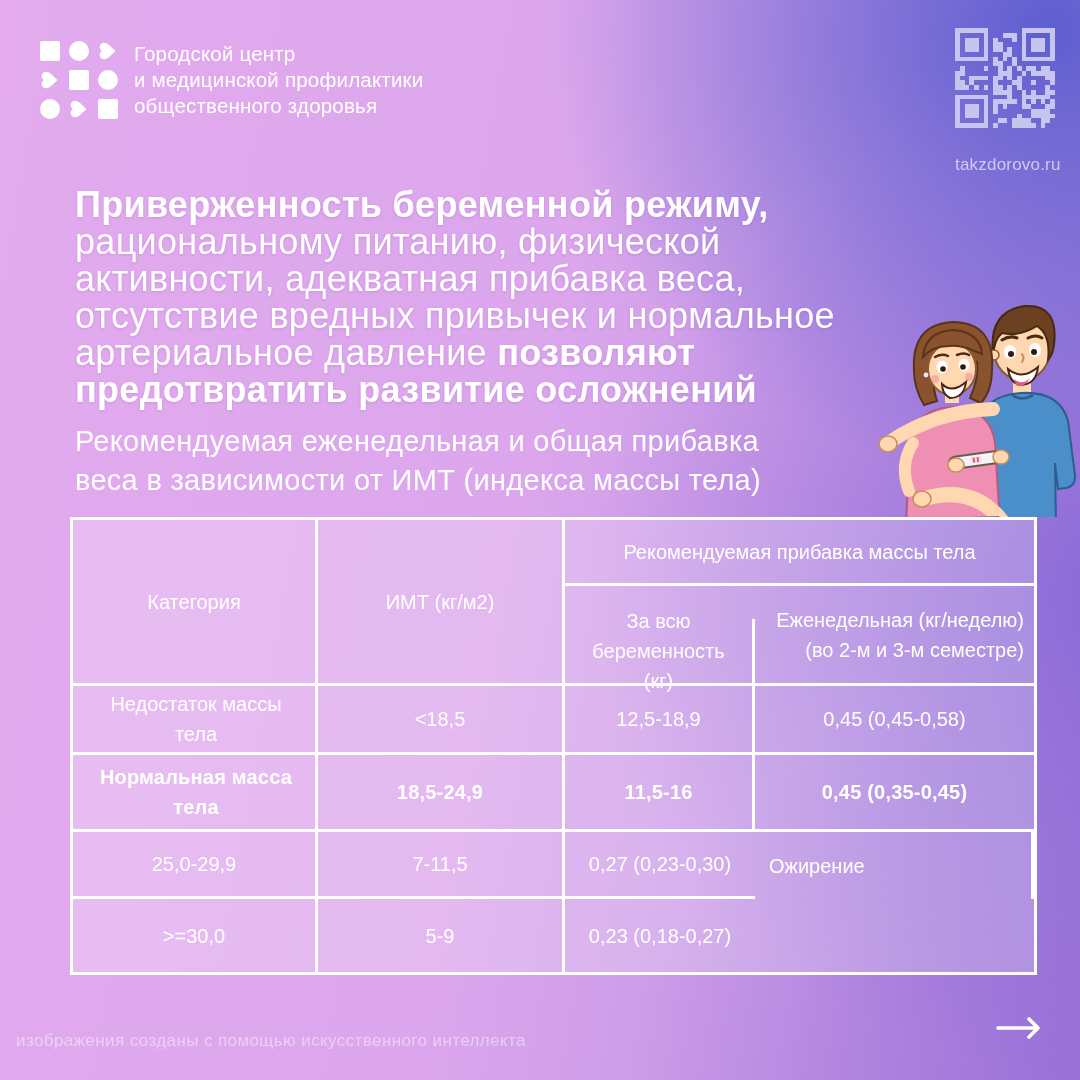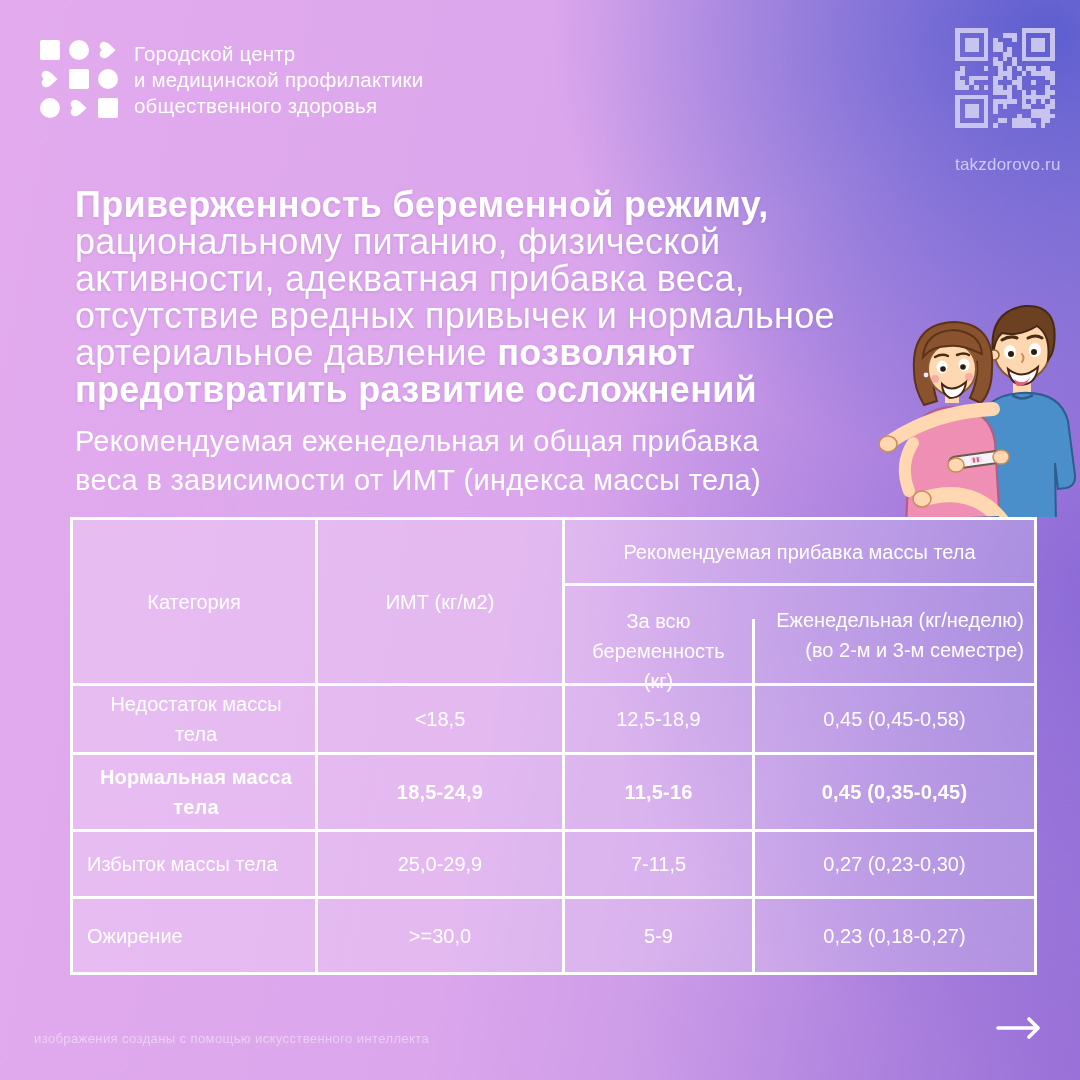--- a/index.html
+++ b/index.html
@@ -8,21 +8,21 @@
     color:#fff;
     position:relative;
     background:
       radial-gradient(46% 42% at 97% 3%, rgba(86,90,206,0.92) 0%, rgba(86,90,206,0) 100%),
       radial-gradient(50% 45% at 104% 55%, rgba(118,86,210,0.65) 0%, rgba(118,86,210,0) 100%),
       radial-gradient(42% 38% at 100% 100%, rgba(140,94,212,0.55) 0%, rgba(140,94,212,0) 100%),
       linear-gradient(100deg, #e3abee 0%, #dba6ec 48%, #c597e6 76%, #a987dc 100%);
   }
   .abs{position:absolute;}
   
-  .logo-row{left:40px;top:38px;display:flex;gap:16px;align-items:center;z-index:3;}
+  .logo-row{left:40px;top:38px;display:flex;gap:16px;align-items:flex-end;z-index:3;}
   .org-name{font-size:20.5px;line-height:26px;letter-spacing:0.2px;padding-top:3px;font-weight:400;}
   .qr-wrap{right:25px;top:28px;width:100px;text-align:center;z-index:3;}
   .qr-label{margin-top:23px;font-size:17px;color:#cdc9f3;letter-spacing:0.2px;}
   
   .intro{left:75px;top:186px;width:810px;font-size:36px;line-height:37px;letter-spacing:0.3px;z-index:2;
          text-shadow:0 1px 3px rgba(110,60,150,0.18);}
   .intro b{font-weight:700;}
   .subtitle{left:75px;top:422px;width:700px;font-size:29px;line-height:38.5px;letter-spacing:0.3px;z-index:2;}
   
   .illu{left:853px;top:293px;width:227px;height:224px;overflow:hidden;z-index:1;}
@@ -38,21 +38,21 @@
   .cell.cat{justify-content:flex-start;text-align:center;padding-left:14px;}
   .cell.no-r{border-right:none;text-align:right;}
   .cell.no-b{border-bottom:none;}
   .row-bold{font-weight:700;letter-spacing:0.2px;}
   .c1{grid-column:1;grid-row:1/3;}
   .c2{grid-column:2;grid-row:1/3;}
   .cspan{grid-column:3/5;grid-row:1;}
   .c3{grid-column:3;grid-row:2;margin-top:33px;}
   .c4{grid-column:4;grid-row:2;}
   
-  .note{left:34px;top:1031px;font-size:13px;color:rgba(255,255,255,0.45);letter-spacing:0.4px;z-index:3;}
+  .note{left:16px;top:1031px;font-size:17px;color:rgba(255,255,255,0.45);letter-spacing:0.4px;z-index:3;}
   .next{right:36px;top:1012px;z-index:3;cursor:pointer;}
 </style>
 </head>
 <body>
 
 <div class="abs logo-row">
   <svg width="78" height="78" viewBox="0 0 78 78" aria-hidden="true">
     <defs>
       <path id="hrt" transform="rotate(-90 12 12)" d="M12 21C5.4 14.4 2 10.8 2 7.2 2 4.3 4.3 2 7.2 2 9.2 2 11 3 12 4.6 13 3 14.8 2 16.8 2 19.7 2 22 4.3 22 7.2 22 10.8 18.6 14.4 12 21Z"></path>
     </defs>
@@ -283,21 +283,20 @@
   <div class="cell cat">Недостаток массы тела</div>
   <div class="cell">&lt;18,5</div>
   <div class="cell">12,5-18,9</div>
   <div class="cell no-r">0,45 (0,45-0,58)</div>
 
   <div class="cell cat row-bold">Нормальная масса тела</div>
   <div class="cell row-bold">18,5-24,9</div>
   <div class="cell row-bold">11,5-16</div>
   <div class="cell row-bold no-r">0,45 (0,35-0,45)</div>
 
-  <div class="cell cat">Избыток массы тела</div>
   <div class="cell">25,0-29,9</div>
   <div class="cell">7-11,5</div>
   <div class="cell no-r">0,27 (0,23-0,30)</div>
 
   <div class="cell cat no-b">Ожирение</div>
   <div class="cell no-b">&gt;=30,0</div>
   <div class="cell no-b">5-9</div>
   <div class="cell no-r no-b">0,23 (0,18-0,27)</div>
 </div>
 

